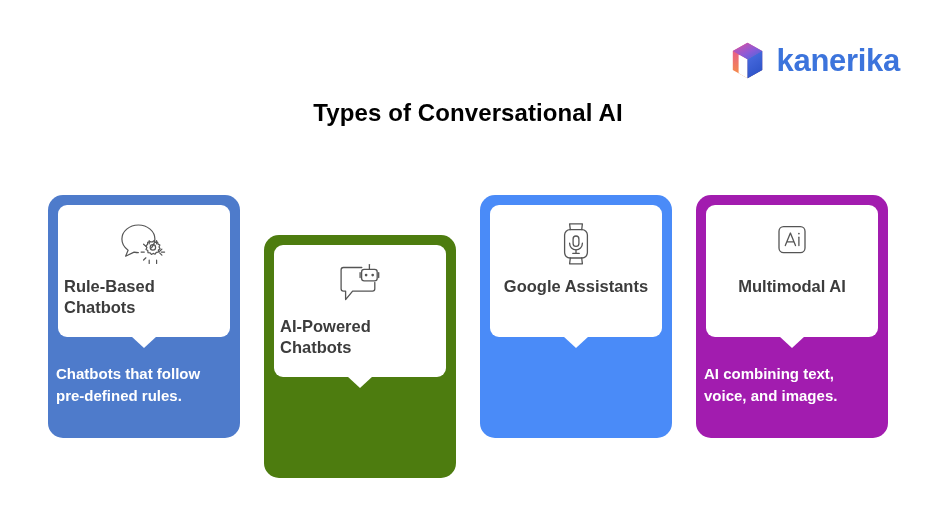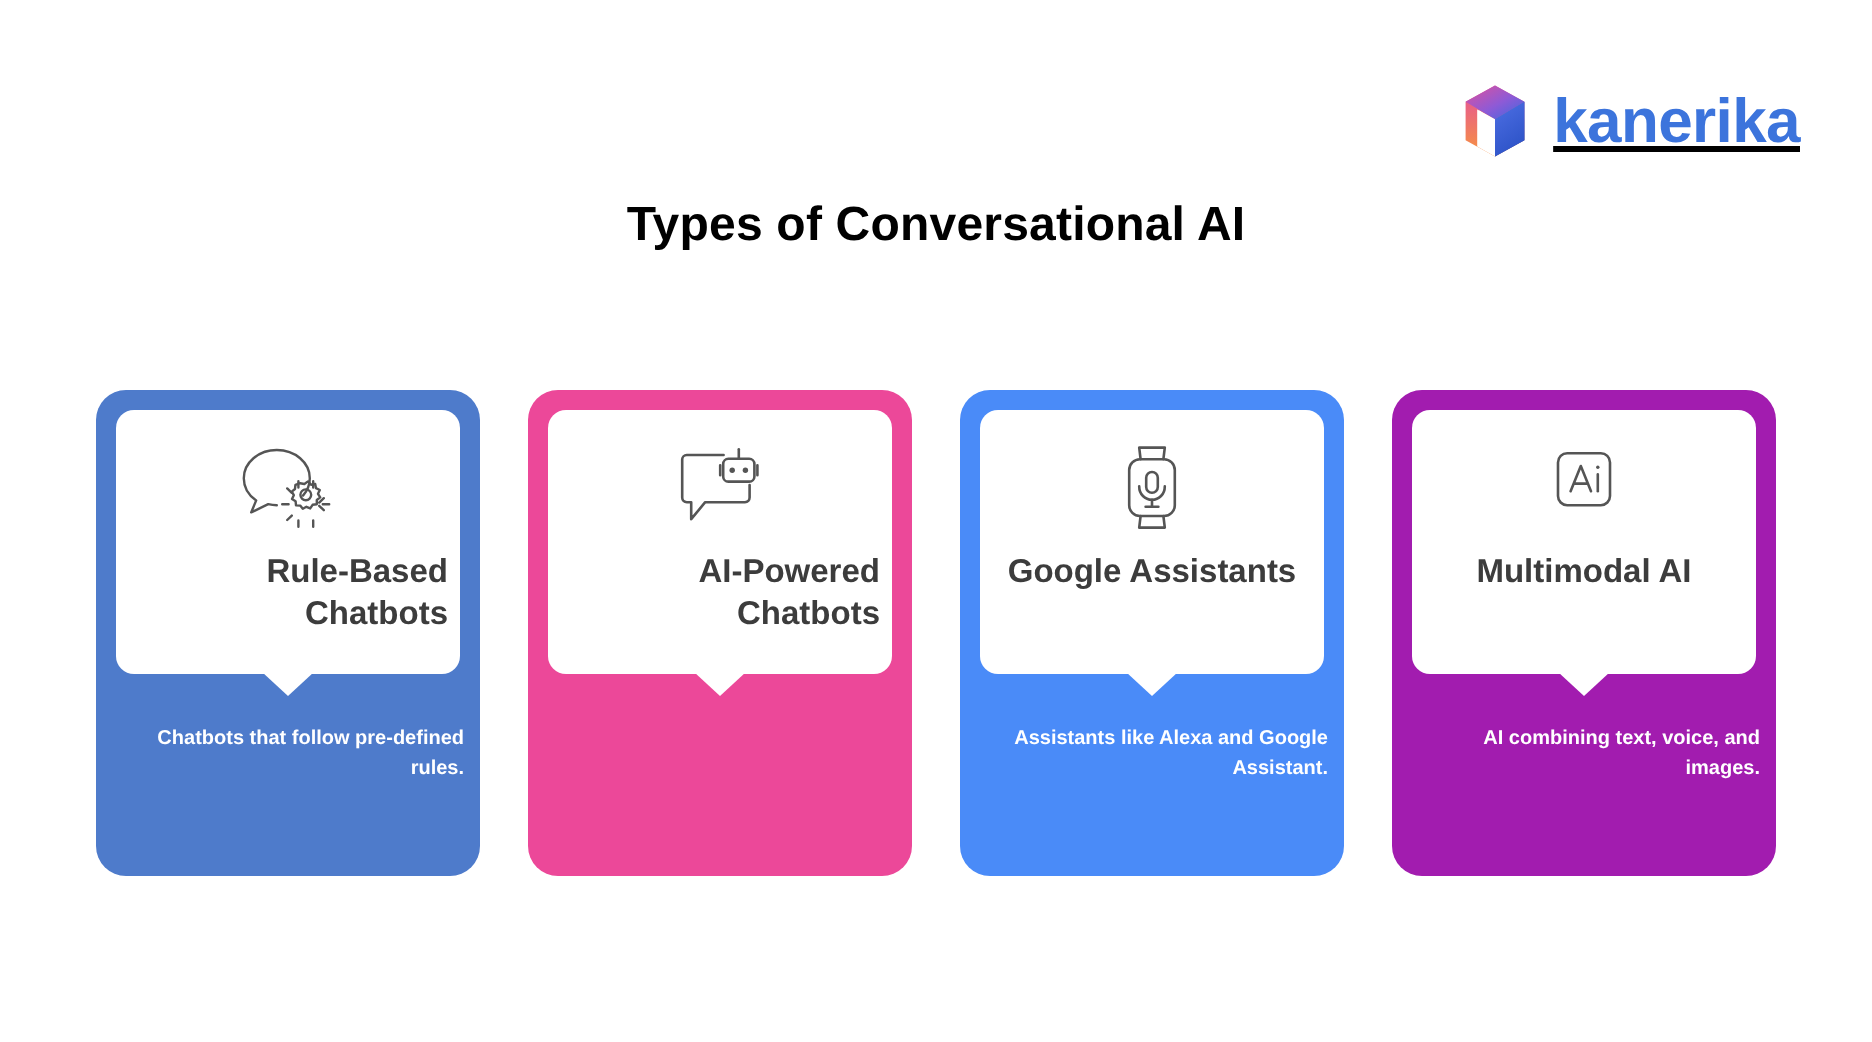--- a/index.html
+++ b/index.html
@@ -16,21 +16,20 @@
   }
 
   
   .brand {
     position: absolute;
     top: 41px;
     right: 36px;
     display: flex;
     align-items: center;
     gap: 11px;
-    text-decoration: underline;
   }
   .brand-mark {
     width: 37px;
     height: 39px;
     display: block;
   }
   .brand-name {
     font-size: 31px;
     font-weight: 700;
     color: #3C74DC;
@@ -106,32 +105,32 @@
     align-items: center;
     justify-content: center;
   }
   .card-icon svg { display: block; }
 
   .card-title {
     margin-top: 9px;
     font-size: 16.5px;
     font-weight: 700;
     color: #3C3C3C;
-    text-align: right;
+    text-align: left;
     line-height: 1.28;
     padding: 0 6px;
   }
 
   .card-desc {
     position: absolute;
     left: 8px;
     right: 8px;
     top: 168px;
-    text-align: right;
-    font-size: 10px;
+    text-align: left;
+    font-size: 15px;
     font-weight: 700;
     color: #ffffff;
     line-height: 1.45;
   }
 </style>
 </head>
 <body>
 
 <div class="brand">
   <span class="brand-mark">
@@ -191,21 +190,21 @@
                      L31.9 26.6 L30.9 24.8 L32.5 23.5 L32.7 21.4 Z"></path>
             <circle cx="37.9" cy="26.4" r="2.7"></circle>
           </g>
         </svg>
       </span>
       <div class="card-title">Rule-Based Chatbots</div>
     </div>
     <div class="card-desc">Chatbots that follow pre-defined rules.</div>
   </div>
 
-  <div class="card" style="background:#ec4899;">
+  <div class="card" style="background:#4d7c0f;margin-top:40px;">
     <div class="card-inner">
       <span class="card-icon">
         <svg viewBox="0 0 58 46" width="58" height="46" xmlns="http://www.w3.org/2000/svg" fill="none" stroke="#555555" stroke-width="1.3" stroke-linecap="round" stroke-linejoin="round">
           <path d="M30.8 6.5 L12.4 6.5 C11.1 6.5 10.1 7.5 10.1 8.8 L10.1 27.8
                    C10.1 29.1 11.1 30.1 12.4 30.1 L14.6 30.1 L14.6 38.6 L21.6 30.1
                    L41.5 30.1 C42.8 30.1 43.8 29.1 43.8 27.8 L43.8 21.5"></path>
           <rect x="30.6" y="8.4" width="15.6" height="11.4" rx="2.6"></rect>
           <path d="M38.4 8.4 L38.4 3.6"></path>
           <circle cx="35.1" cy="14.1" r="1.35" fill="#555555" stroke="none"></circle>
           <circle cx="41.7" cy="14.1" r="1.35" fill="#555555" stroke="none"></circle>
@@ -223,21 +222,20 @@
           <rect x="17.6" y="8.6" width="22.8" height="28.4" rx="5.4"></rect>
           <path d="M23.3 8.6 L22.6 2.8 L35.4 2.8 L34.7 8.6"></path>
           <path d="M23.3 37.0 L22.6 42.8 L35.4 42.8 L34.7 37.0"></path>
           <rect x="26.1" y="15.0" width="5.8" height="10.4" rx="2.9"></rect>
           <path d="M22.6 22.2 C22.6 26.1 25.5 28.9 29.0 28.9 C32.5 28.9 35.4 26.1 35.4 22.2"></path>
           <path d="M29.0 28.9 L29.0 32.4 M25.8 32.4 L32.2 32.4"></path>
         </svg>
       </span>
       <div class="card-title">Google Assistants</div>
     </div>
-    <div class="card-desc">Assistants like Alexa and Google Assistant.</div>
   </div>
 
   <div class="card" style="background:#a21caf;">
     <div class="card-inner">
       <span class="card-icon">
         <svg viewBox="0 0 58 46" width="58" height="46" xmlns="http://www.w3.org/2000/svg" fill="none" stroke="#555555" stroke-width="1.3" stroke-linecap="round" stroke-linejoin="round">
           <rect x="16.0" y="5.6" width="26.0" height="26.0" rx="4.6"></rect>
           <path d="M22.3 24.6 L27.4 12.0 L32.5 24.6 M24.1 20.8 L30.8 20.8"></path>
           <path d="M35.9 16.2 L35.9 24.6"></path>
           <circle cx="35.9" cy="12.6" r="0.85" fill="#555555" stroke="none"></circle>

